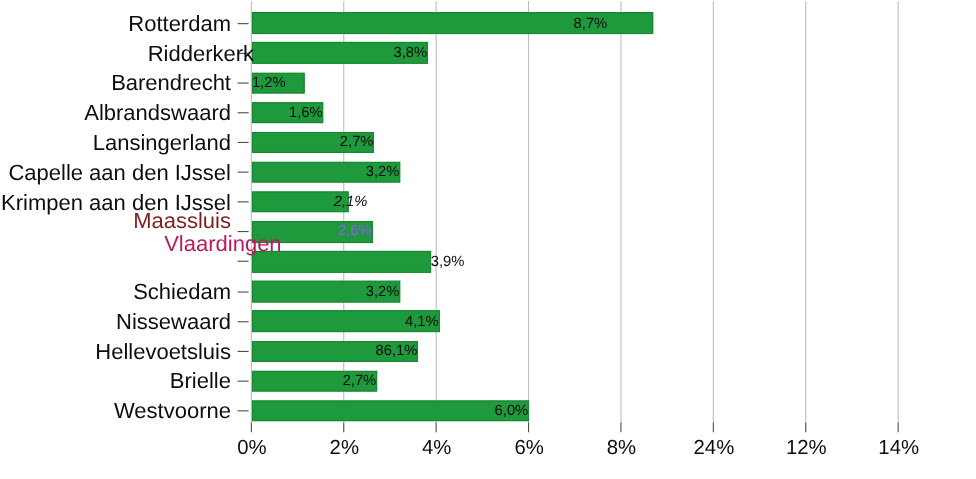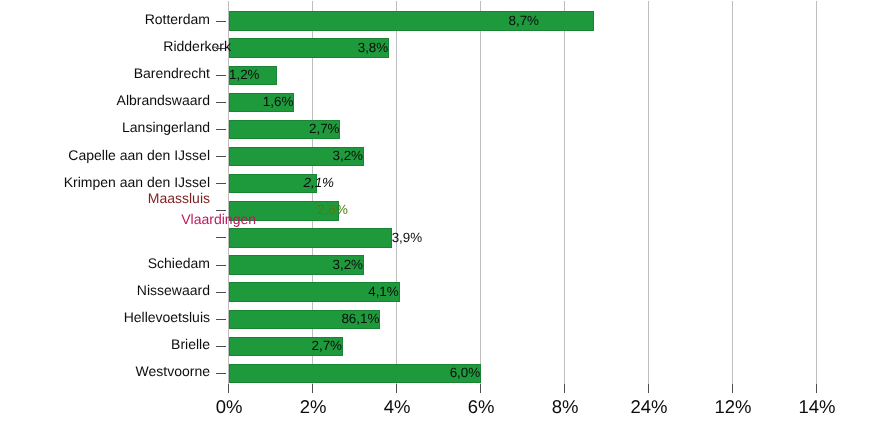--- a/index.html
+++ b/index.html
@@ -21,21 +21,21 @@
   .ytick    { position:absolute; height:1px; width:10px; background:#4d4d4d; }
 
   .bar { position:absolute; box-sizing:border-box; background:#1e9a3c; }
 
   .barlabel {
     position:absolute; font-size:13.4px; line-height:1; color:#101010;
     text-align:right; white-space:nowrap; transform:translateZ(0);
   }
   .catlabel {
     position:absolute; left:0; width:210px;
-    font-size:14px; line-height:1; color:#0d0d0d;
+    font-size:20px; line-height:1; color:#0d0d0d;
     text-align:right; white-space:nowrap; transform:translateZ(0);
   }
   .xlabel {
     position:absolute; width:120px; top:397.5px;
     font-size:18.5px; line-height:1; color:#0d0d0d;
     text-align:center; white-space:nowrap; transform:translateZ(0);
   }
 </style>
 </head>
 <body>
@@ -47,35 +47,35 @@
         <div class="gridline" style="left: 312px; top: 1px; height: 382.6px; background: rgb(190, 190, 190);"></div>
         <div class="gridline" style="left: 396px; top: 1px; height: 382.6px; background: rgb(190, 190, 190);"></div>
         <div class="gridline" style="left: 480px; top: 1px; height: 382.6px; background: rgb(190, 190, 190);"></div>
         <div class="gridline" style="left: 564px; top: 1px; height: 382.6px; background: rgb(190, 190, 190);"></div>
         <div class="gridline" style="left: 648px; top: 1px; height: 382.6px; background: rgb(190, 190, 190);"></div>
         <div class="gridline" style="left: 732px; top: 1px; height: 382.6px; background: rgb(190, 190, 190);"></div>
         <div class="gridline" style="left: 816px; top: 1px; height: 382.6px; background: rgb(190, 190, 190);"></div>
       </div>
     <div class="bar-layer" id="bar-layer">
         <div class="bar" style="left: 229px; top: 11.3px; width: 365.4px; height: 19.5px; background: rgb(30, 154, 60); box-shadow: rgb(25, 132, 51) 0px 0px 0px 1px inset;"></div>
-        <div class="barlabel" style="left: 216px; top: 13.6px; width: 323px; color: rgb(13, 13, 13);">8,7%</div>
+        <div class="barlabel" style="left: 229px; top: 13.6px; width: 323px; color: rgb(13, 13, 13);">8,7%</div>
         <div class="bar" style="left: 229px; top: 38.415px; width: 160.02px; height: 19.5px; background: rgb(30, 154, 60); box-shadow: rgb(25, 132, 51) 0px 0px 0px 1px inset;"></div>
         <div class="barlabel" style="left: 229px; top: 40.715px; width: 159.22px; color: rgb(13, 13, 13);">3,8%</div>
         <div class="bar" style="left: 229px; top: 65.53px; width: 47.88px; height: 19.5px; background: rgb(30, 154, 60); box-shadow: rgb(25, 132, 51) 0px 0px 0px 1px inset;"></div>
         <div class="barlabel" style="left: 229px; top: 67.83px; width: 23px; color: rgb(13, 13, 13);">1,2%</div>
         <div class="bar" style="left: 229px; top: 92.645px; width: 65.1px; height: 19.5px; background: rgb(30, 154, 60); box-shadow: rgb(25, 132, 51) 0px 0px 0px 1px inset;"></div>
         <div class="barlabel" style="left: 229px; top: 94.945px; width: 64.3px; color: rgb(13, 13, 13);">1,6%</div>
         <div class="bar" style="left: 229px; top: 119.76px; width: 111.3px; height: 19.5px; background: rgb(30, 154, 60); box-shadow: rgb(25, 132, 51) 0px 0px 0px 1px inset;"></div>
         <div class="barlabel" style="left: 229px; top: 122.06px; width: 110.5px; color: rgb(13, 13, 13);">2,7%</div>
         <div class="bar" style="left: 229px; top: 146.875px; width: 134.82px; height: 19.5px; background: rgb(30, 154, 60); box-shadow: rgb(25, 132, 51) 0px 0px 0px 1px inset;"></div>
         <div class="barlabel" style="left: 229px; top: 149.175px; width: 134.02px; color: rgb(13, 13, 13);">3,2%</div>
         <div class="bar" style="left: 229px; top: 173.99px; width: 87.78px; height: 19.5px; background: rgb(30, 154, 60); box-shadow: rgb(25, 132, 51) 0px 0px 0px 1px inset;"></div>
         <div class="barlabel" style="left: 229px; top: 176.29px; width: 105px; color: rgb(13, 13, 13); font-style: italic;">2,1%</div>
         <div class="bar" style="left: 229px; top: 201.105px; width: 109.62px; height: 19.5px; background: rgb(30, 154, 60); box-shadow: rgb(25, 132, 51) 0px 0px 0px 1px inset;"></div>
-        <div class="barlabel" style="left: 215px; top: 203.405px; width: 108.82px; color: #4d7c0f; padding-left: 24px;">2,6%</div>
+        <div class="barlabel" style="left: 229px; top: 203.405px; width: 108.82px; color: #8b5cf6;">2,6%</div>
         <div class="bar" style="left: 229px; top: 228.22px; width: 162.96px; height: 19.5px; background: rgb(30, 154, 60); box-shadow: rgb(25, 132, 51) 0px 0px 0px 1px inset;"></div>
         <div class="barlabel" style="left: 229px; top: 230.52px; width: 162.16px; color: rgb(13, 13, 13); padding-left: 31px;">3,9%</div>
         <div class="bar" style="left: 229px; top: 255.335px; width: 134.82px; height: 19.5px; background: rgb(30, 154, 60); box-shadow: rgb(25, 132, 51) 0px 0px 0px 1px inset;"></div>
         <div class="barlabel" style="left: 229px; top: 257.635px; width: 134.02px; color: rgb(13, 13, 13);">3,2%</div>
         <div class="bar" style="left: 229px; top: 282.45px; width: 170.52px; height: 19.5px; background: rgb(30, 154, 60); box-shadow: rgb(25, 132, 51) 0px 0px 0px 1px inset;"></div>
         <div class="barlabel" style="left: 229px; top: 284.75px; width: 169.72px; color: rgb(13, 13, 13);">4,1%</div>
         <div class="bar" style="left: 229px; top: 309.565px; width: 151.2px; height: 19.5px; background: rgb(30, 154, 60); box-shadow: rgb(25, 132, 51) 0px 0px 0px 1px inset;"></div>
         <div class="barlabel" style="left: 229px; top: 311.865px; width: 150.4px; color: rgb(13, 13, 13);">86,1%</div>
         <div class="bar" style="left: 229px; top: 336.68px; width: 113.82px; height: 19.5px; background: rgb(30, 154, 60); box-shadow: rgb(25, 132, 51) 0px 0px 0px 1px inset;"></div>
         <div class="barlabel" style="left: 229px; top: 338.98px; width: 113.02px; color: rgb(13, 13, 13);">2,7%</div>

